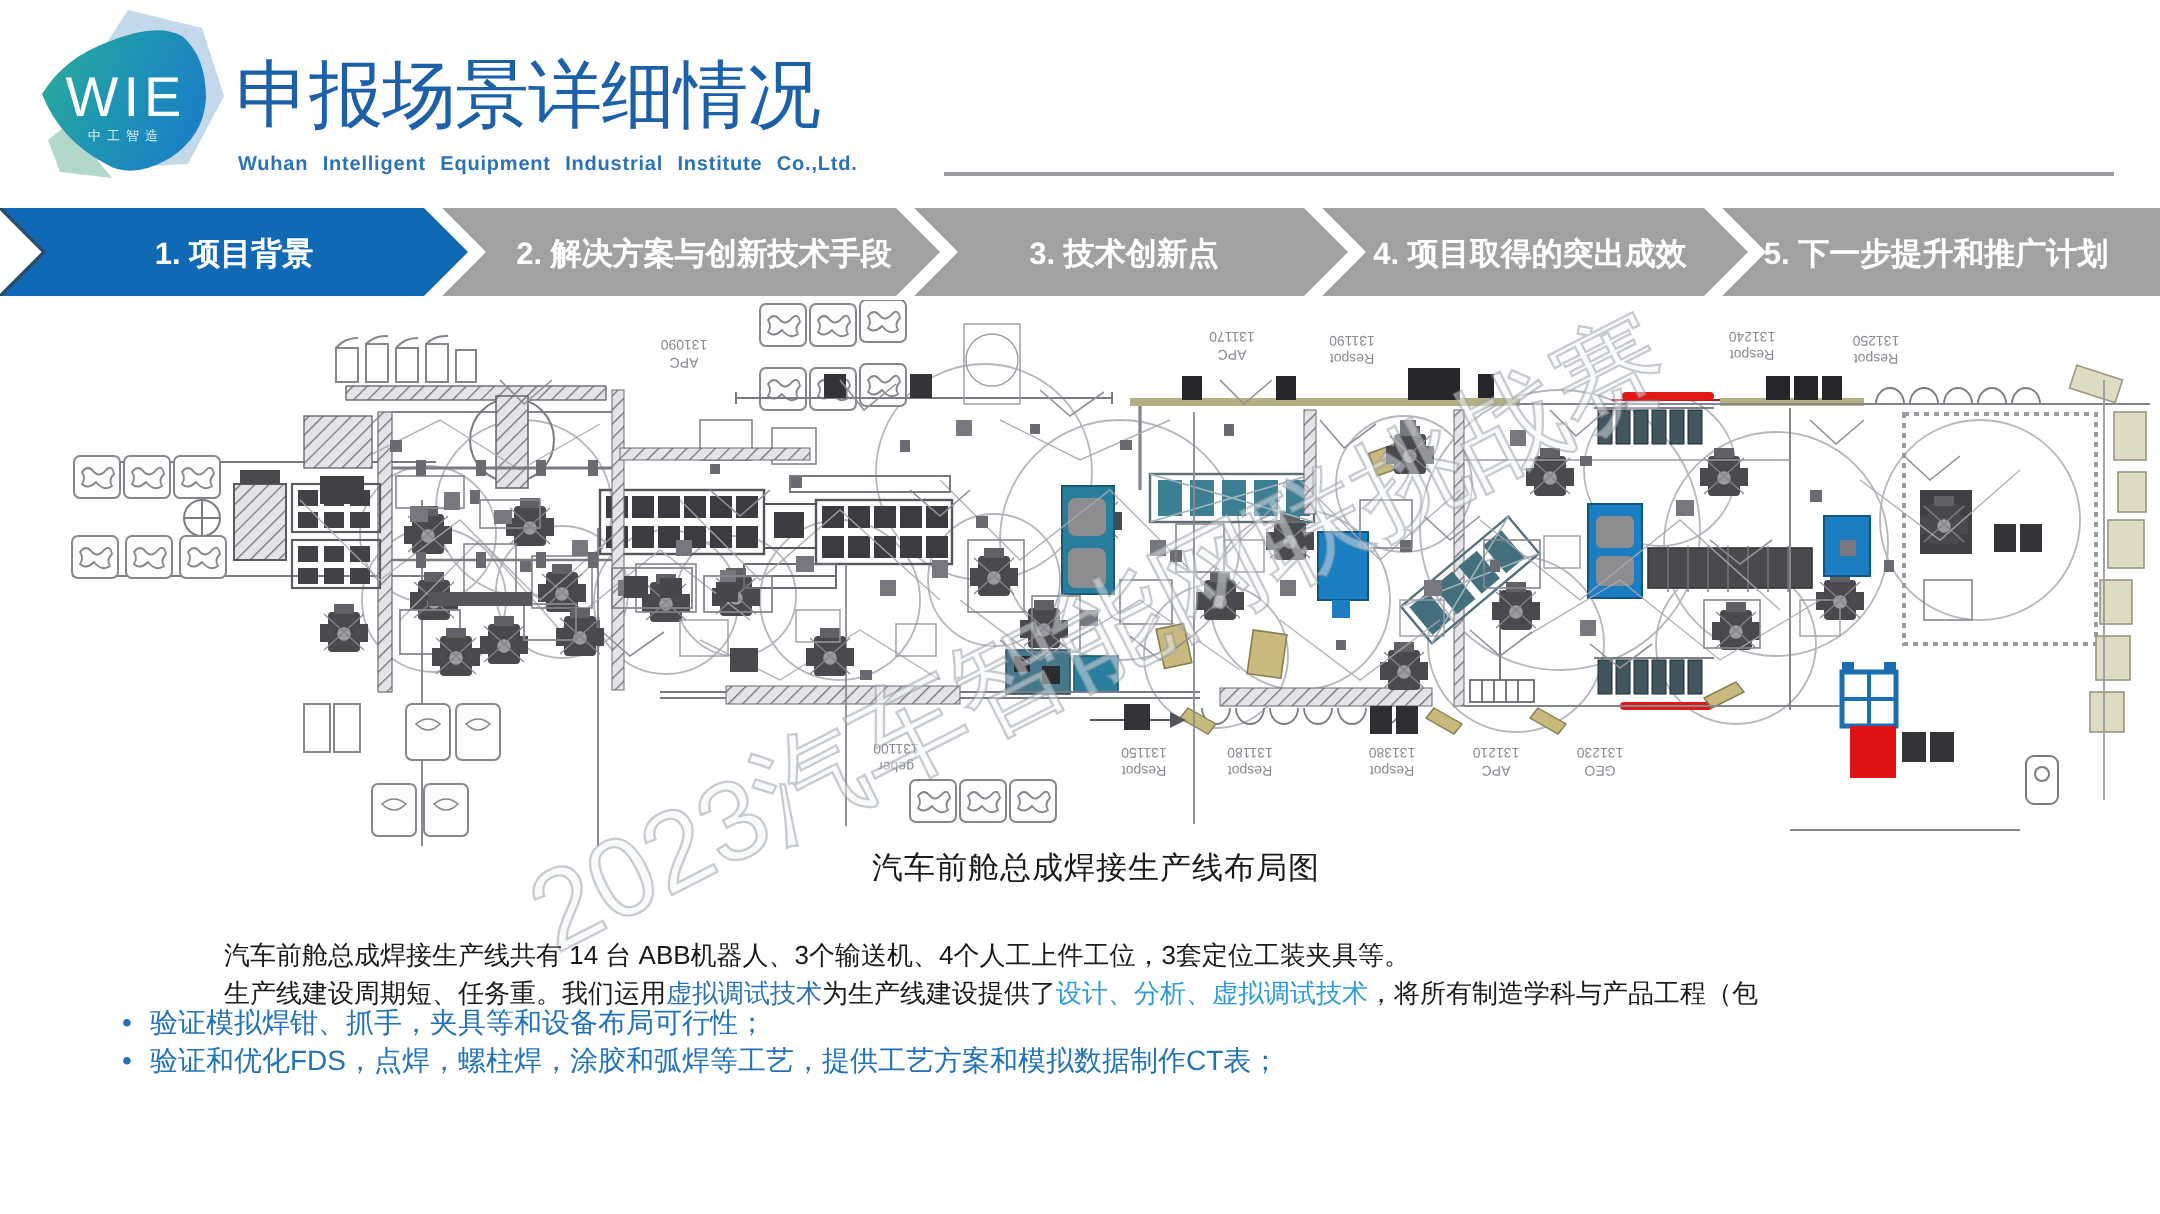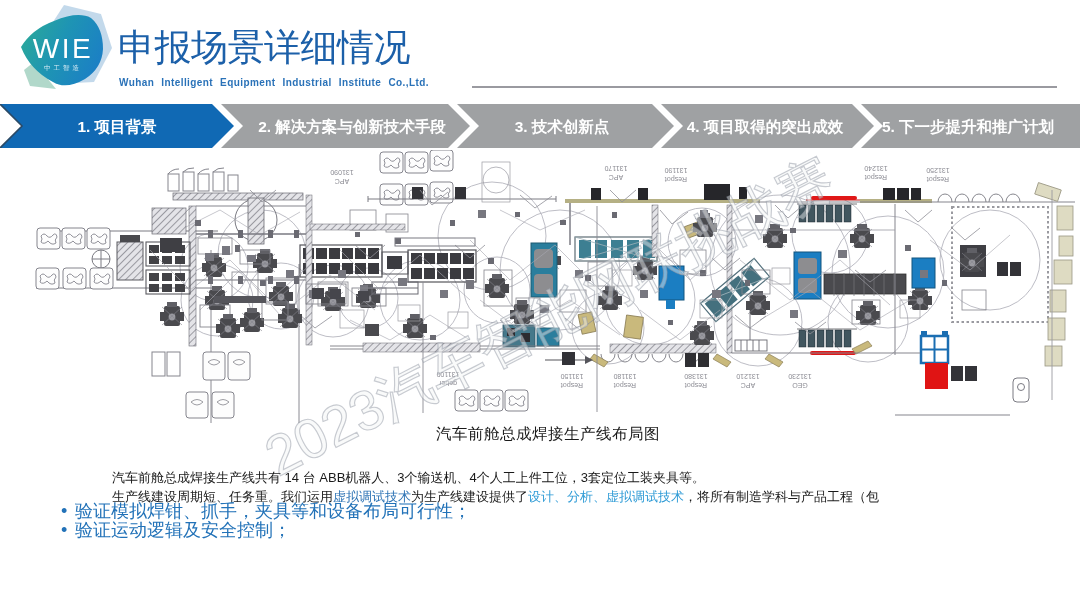--- a/index.html
+++ b/index.html
@@ -6,21 +6,21 @@
   html,body{margin:0;padding:0;}
   body{width:1080px;height:607px;background:#fff;font-family:"Liberation Sans",sans-serif;overflow:hidden;position:relative;}
   .abs{position:absolute;}
   .title{left:118px;top:23px;font-size:37px;font-weight:normal;color:#1c60a9;letter-spacing:-0.5px;z-index:5;}
   .subtitle{left:119px;top:77px;font-size:10px;font-weight:bold;color:#2a72b8;letter-spacing:0.4px;word-spacing:4px;z-index:5;}
   .hrule{left:472px;top:86px;width:585px;height:2px;background:#9a9aa0;z-index:5;}
   .cap{left:8px;top:424px;width:1080px;text-align:center;font-size:15.5px;color:#1a1a1a;letter-spacing:0.5px;z-index:6;}
   .body-text{left:61px;top:468px;width:1015px;font-size:13px;line-height:19.3px;color:#1a1a1a;z-index:6;white-space:nowrap;margin-left:29px;}
   .blue1{color:#2e74b5;}
   .blue2{color:#2e9bd6;}
-  .bullets{left:61px;top:502px;width:1015px;font-size:18px;line-height:19.4px;color:#2272b8;z-index:6;}
+  .bullets{left:61px;top:502px;width:1015px;font-size:14px;line-height:19.4px;color:#2272b8;z-index:6;}
   .bullets div{white-space:nowrap;}
   .bul{display:inline-block;width:14px;color:#2272b8;}
 </style>
 </head>
 <body>
 
 <svg class="abs" style="left:12px;top:2px;z-index:5" width="108" height="96" viewBox="0 0 108 96">
   <defs>
     <linearGradient id="lg1" x1="0" y1="0.3" x2="1" y2="0.7">
       <stop offset="0" stop-color="#2aa89b"></stop>
@@ -662,14 +662,14 @@
 
 <div class="abs cap">汽车前舱总成焊接生产线布局图</div>
 
 <div class="abs body-text">
   <div style="text-indent:22px">汽车前舱总成焊接生产线共有 14 台 ABB机器人、3个输送机、4个人工上件工位，3套定位工装夹具等。</div>
   <div style="text-indent:22px">生产线建设周期短、任务重。我们运用<span class="blue1">虚拟调试技术</span>为生产线建设提供了<span class="blue2">设计、分析、虚拟调试技术</span>，将所有制造学科与产品工程（包</div>
 </div>
 
 <div class="abs bullets">
   <div><span class="bul">•</span>验证模拟焊钳、抓手，夹具等和设备布局可行性；</div>
-  <div><span class="bul">•</span>验证运动逻辑及安全控制；</div>
+  <div><span class="bul">•</span>验证和优化FDS，点焊，螺柱焊，涂胶和弧焊等工艺，提供工艺方案和模拟数据制作CT表；</div>
 </div>
 
 </body></html>

